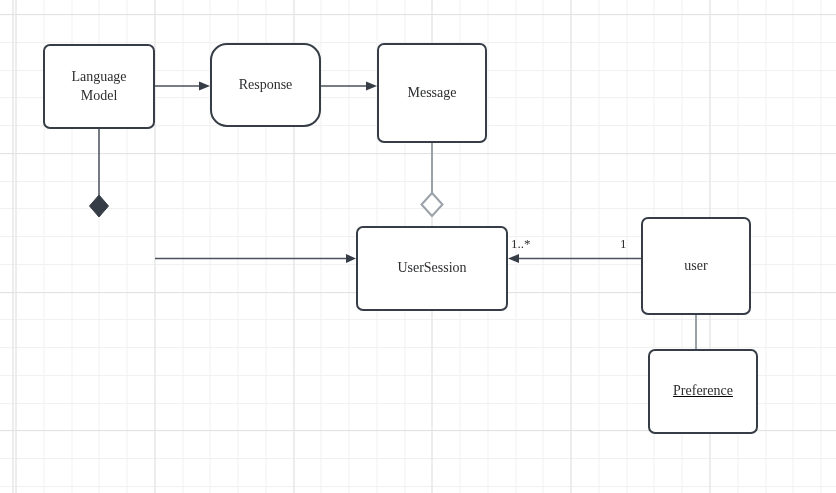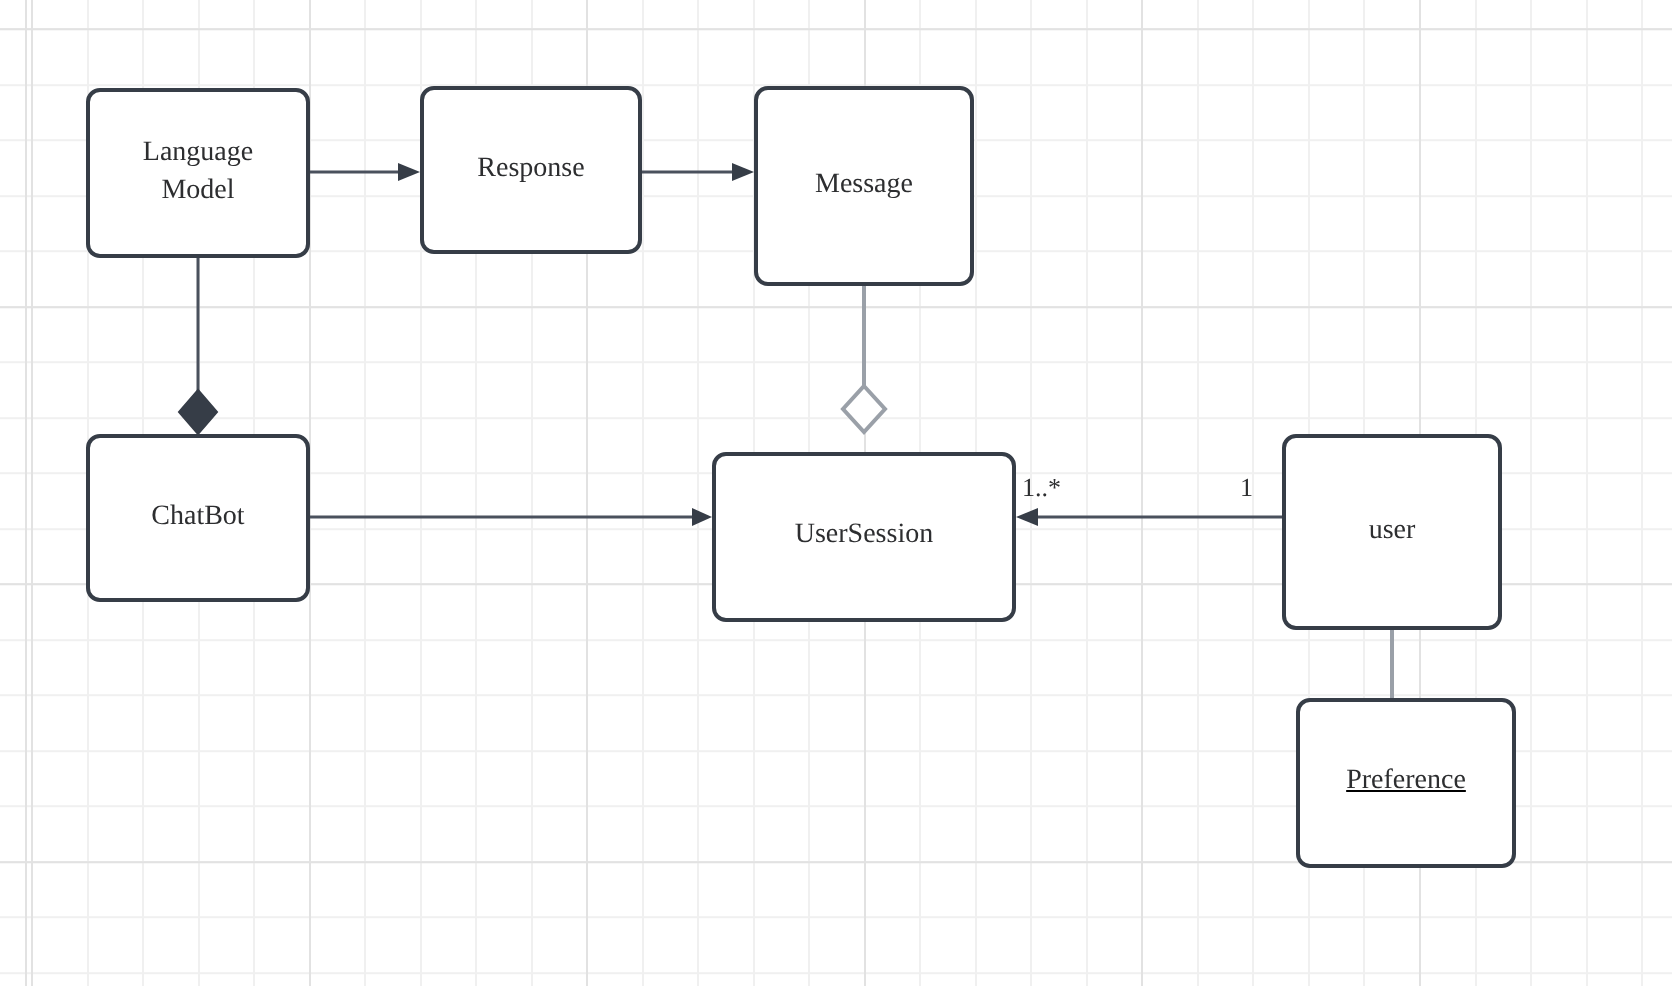--- a/index.html
+++ b/index.html
@@ -47,21 +47,21 @@
   .edge-label {
     position: absolute;
     font-size: 13px;
     color: #2d2e30;
     line-height: 1;
     white-space: nowrap;
   }
 
   
   #n-language-model { left: 43px;  top: 44px;  width: 112px; height: 85px; }
-  #n-response       { left: 210px; top: 43px;  width: 111px; height: 84px; }
+  #n-response       { left: 210px; top: 43px;  width: 111px; height: 84px; border-radius: 17px; }
   #n-message        { left: 377px; top: 43px;  width: 110px; height: 100px; }
   #n-chatbot        { left: 43px;  top: 217px; width: 112px; height: 84px; }
   #n-user-session   { left: 356px; top: 216px; width: 152px; height: 85px; margin-top: 10px; }
   #n-user           { left: 641px; top: 217px; width: 110px; height: 98px; }
   #n-preference     { left: 648px; top: 349px; width: 110px; height: 85px; text-decoration: underline; }
 
   #lbl-mult-many { left: 511px; top: 237px; }
   #lbl-mult-one  { left: 620px; top: 237px; }
 </style>
 </head>
@@ -111,23 +111,20 @@
   </div>
 
   <div class="node" id="n-response">
     <span class="node-label">Response</span>
   </div>
 
   <div class="node" id="n-message">
     <span class="node-label">Message</span>
   </div>
 
-  <div class="node" id="n-chatbot">
-    <span class="node-label">ChatBot</span>
-  </div>
 
   <div class="node" id="n-user-session">
     <span class="node-label">UserSession</span>
   </div>
 
   <div class="node" id="n-user">
     <span class="node-label">user</span>
   </div>
 
   <div class="node" id="n-preference">

